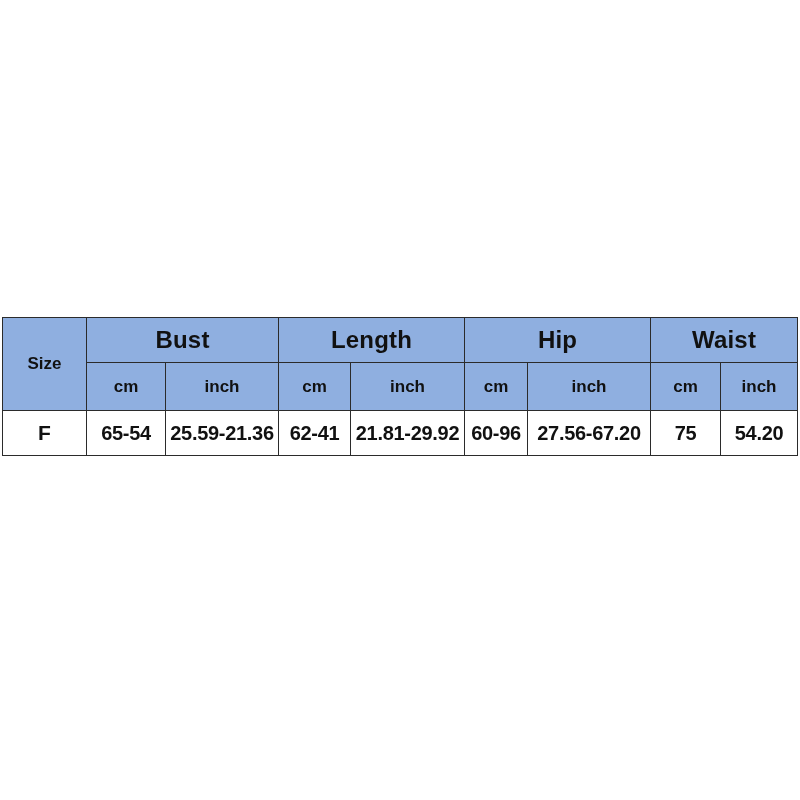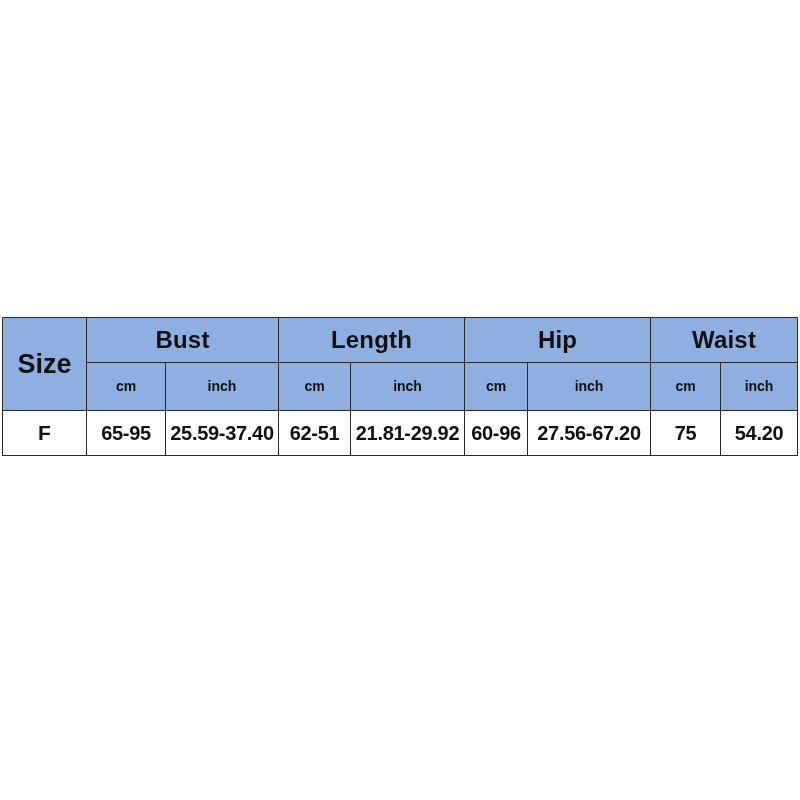--- a/index.html
+++ b/index.html
@@ -46,25 +46,25 @@
   .hdr {
     background: #8fafe0;
   }
   .hdr-group {
     height: 44px;
     font-size: 24px;
     letter-spacing: 0.2px;
     margin-left: 40px;
   }
   .hdr-size {
-    font-size: 27px;
+    font-size: 17px;
   }
   .hdr-unit {
     height: 47px;
-    font-size: 14px;
+    font-size: 17px;
   }
   
   .data-row td {
     background: #ffffff;
     height: 44px;
     font-size: 20px;
     letter-spacing: -0.3px;
   }
   .data-row td.size-cell {
     font-size: 21px;
@@ -114,23 +114,23 @@
           <th class="hdr hdr-unit">inch</th>
           <th class="hdr hdr-unit">cm</th>
           <th class="hdr hdr-unit">inch</th>
           <th class="hdr hdr-unit">cm</th>
           <th class="hdr hdr-unit">inch</th>
         </tr>
       </thead>
       <tbody>
         <tr class="data-row">
           <td class="size-cell">F</td>
-          <td>65-95</td>
-          <td>25.59-37.40</td>
-          <td>62-51</td>
+          <td>65-54</td>
+          <td>25.59-21.36</td>
+          <td>62-41</td>
           <td>21.81-29.92</td>
           <td>60-96</td>
           <td>27.56-67.20</td>
           <td>75</td>
           <td>54.20</td>
         </tr>
       </tbody>
     </table>
   </div>
 

